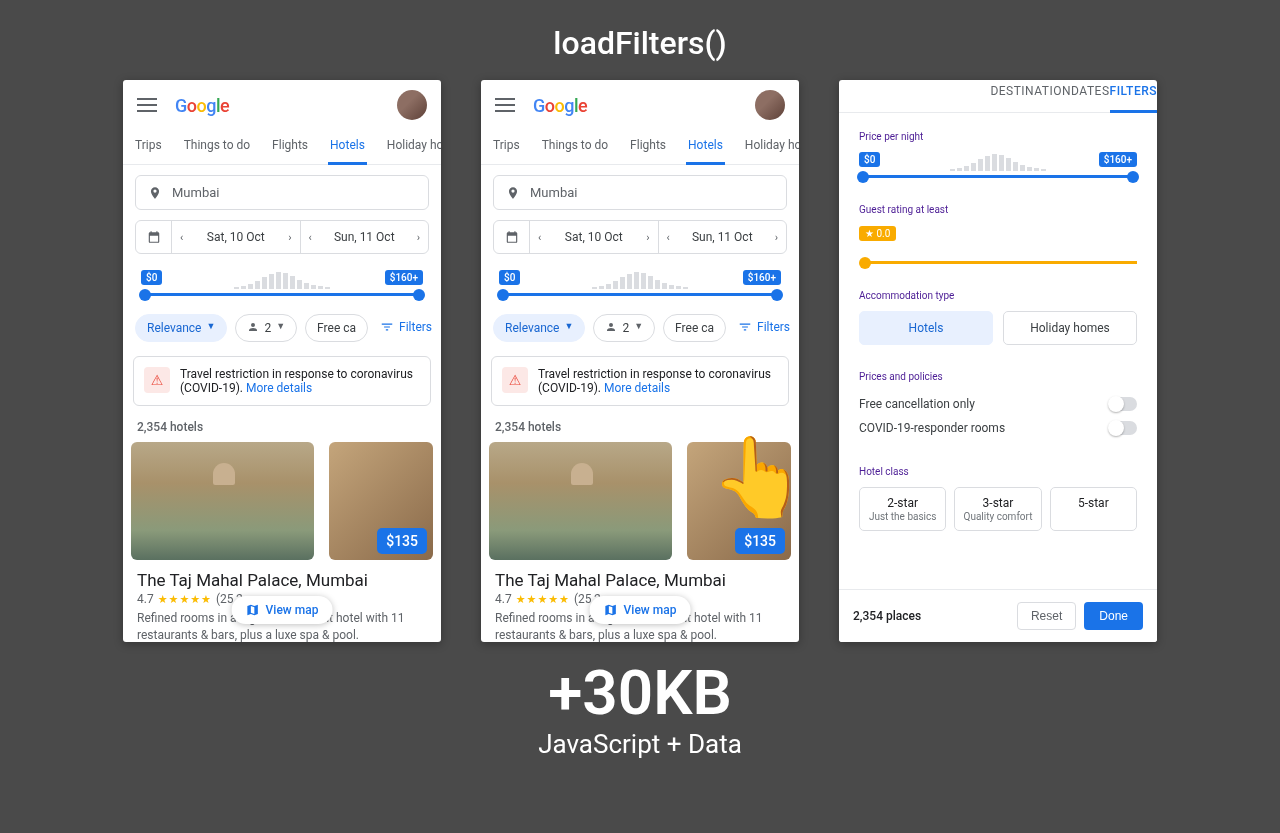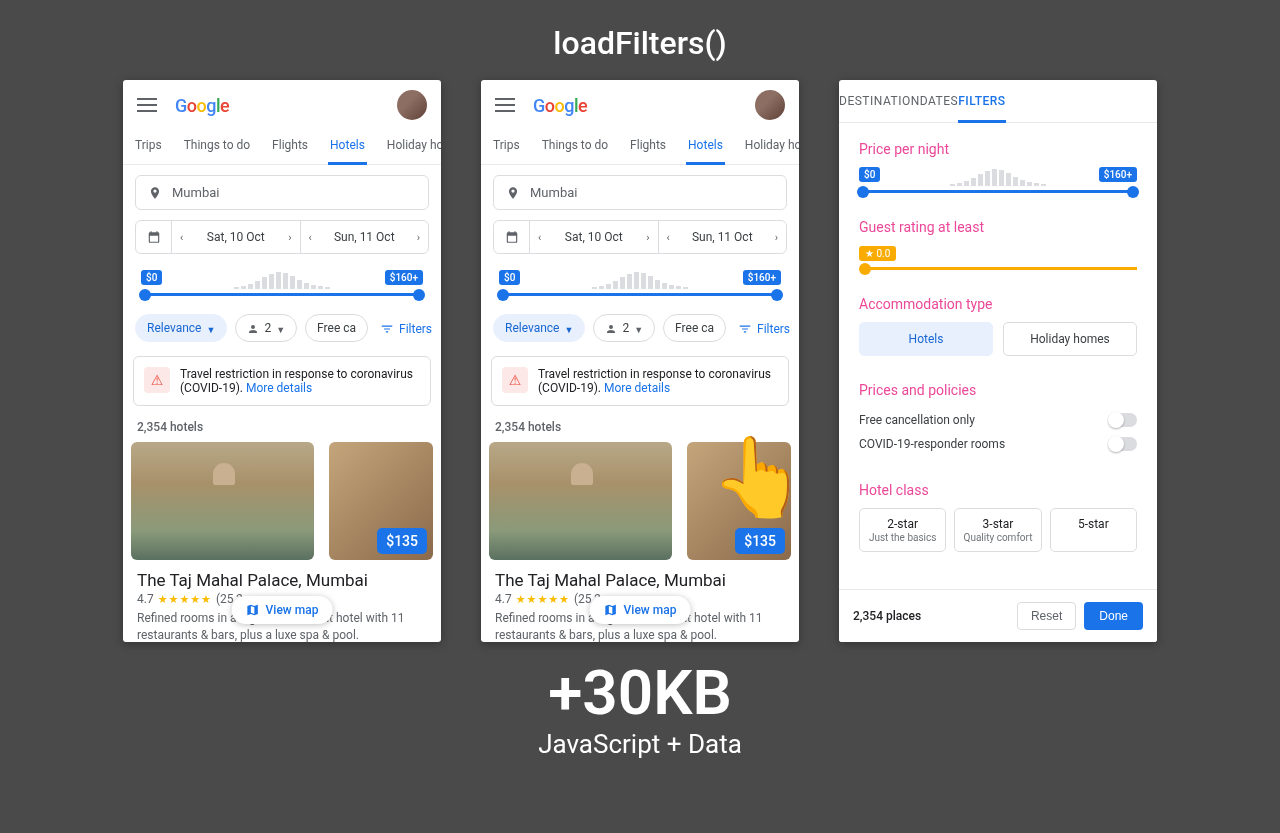--- a/index.html
+++ b/index.html
@@ -66,21 +66,21 @@
   .price-block { padding: 16px 18px 6px; position: relative; }
   .price-tags { display:flex; justify-content:space-between; }
   .ptag { background:#1a73e8; color:#fff; font-size:10px; font-weight:500; padding:2px 5px; border-radius:3px; }
   .histogram { display:flex; align-items:flex-end; justify-content:center; gap:2px; height:18px; margin:-14px 30px 0;}
   .histogram span{ width:5px; background:#dadce0; }
   .slider-track { height:3px; background:#1a73e8; margin-top:4px; position:relative; }
   .slider-track::before,.slider-track::after{content:'';position:absolute;top:-4.5px;width:12px;height:12px;border-radius:50%;background:#1a73e8;}
   .slider-track::before{left:-2px}.slider-track::after{right:-2px}
   
   .chip-row { display:flex; gap:8px; padding:12px 12px 14px; overflow:hidden; }
-  .chip { display:inline-flex; align-items:flex-end; gap:5px; border:1px solid #dadce0; border-radius:18px; padding:6px 11px; font-size:12px; color:#3c4043; white-space:nowrap; cursor:pointer; }
+  .chip { display:inline-flex; align-items:flex-start; gap:5px; border:1px solid #dadce0; border-radius:18px; padding:6px 11px; font-size:12px; color:#3c4043; white-space:nowrap; cursor:pointer; }
   .chip.sel { background:#e8f0fe; color:#1967d2; border-color:#e8f0fe; }
   .chip .drop{font-size:9px;color:#5f6368}
   .chip.sel .drop{color:#1967d2}
   .chip svg{width:12px;height:12px;fill:#5f6368}
   .filt-icon{color:#1a73e8}
   .filt-icon svg{fill:#1a73e8;width:14px;height:14px}
   
   .banner { margin:0 10px; border:1px solid #dadce0; border-radius:6px; padding:10px; display:flex; gap:10px; font-size:12px; }
   .warn-ic{width:26px;height:26px;border-radius:4px;background:#fce8e6;display:flex;align-items:center;justify-content:center;color:#ea4335;font-size:14px;flex-shrink:0}
   .banner a{color:#1a73e8;text-decoration:none}
@@ -94,28 +94,28 @@
   .price-badge{position:absolute;bottom:6px;right:6px;background:#1a73e8;color:#fff;padding:5px 9px;border-radius:5px;font-size:14px;font-weight:500}
   .hotel-name{font-size:17px;padding:10px 14px 2px;color:#202124}
   .rating-row{padding:0 14px;font-size:12px;color:#5f6368;display:flex;align-items:center;gap:4px}
   .stars{color:#fbbc04;font-size:11px;letter-spacing:1px}
   .desc{padding:4px 14px;font-size:12px;color:#5f6368;line-height:1.4}
   .map-pill{position:absolute;bottom:18px;left:50%;transform:translateX(-50%);background:#fff;border-radius:20px;box-shadow:0 1px 6px rgba(0,0,0,.25);padding:7px 14px;display:flex;align-items:center;gap:6px;font-size:12px;color:#1a73e8;font-weight:500;cursor:pointer}
   .map-pill svg{width:14px;height:14px;fill:#1a73e8}
   
   .hand{position:absolute;top:352px;left:72%;font-size:78px;z-index:10;pointer-events:none}
   
-  .f-tabs{display:flex;justify-content:flex-start;border-bottom:1px solid #e8eaed;padding:14px 0 0}
+  .f-tabs{display:flex;justify-content:flex-end;border-bottom:1px solid #e8eaed;padding:4px 0 0}
   .f-tab{font-size:12px;color:#5f6368;padding-bottom:12px;letter-spacing:0.5px;cursor:pointer}
   .f-tab.active{color:#1a73e8;border-bottom:3px solid #1a73e8;margin-bottom:-1px;font-weight:500}
   .f-body{padding:18px 20px;overflow-y:auto;height:460px}
-  .f-label{font-size:14px;color:#ec4899;margin-bottom:10px}
+  .f-label{font-size:10px;color:#4c1d95;margin-bottom:10px}
   .sec{margin-bottom:26px}
   
-  .rtag{display:inline-block;background:#f9ab00;color:#fff;font-size:10px;padding:2px 6px;border-radius:3px;margin-bottom:6px}
+  .rtag{display:inline-block;background:#f9ab00;color:#fff;font-size:10px;padding:2px 6px;border-radius:3px;margin-bottom:20px}
   .rtrack{height:3px;background:#f9ab00;position:relative;margin-left:4px}
   .rtrack::before{content:'';position:absolute;left:-4px;top:-4.5px;width:12px;height:12px;border-radius:50%;background:#f9ab00}
   
   .btn-row{display:flex;gap:10px}
   .abtn{flex:1;text-align:center;border:1px solid #dadce0;border-radius:5px;padding:9px 0;font-size:12px;color:#3c4043;cursor:pointer}
   .abtn.sel{background:#e8f0fe;color:#1967d2;border-color:#e8f0fe}
   
   .prow{display:flex;justify-content:space-between;align-items:center;font-size:12px;color:#3c4043;padding:5px 0}
   .toggle{width:28px;height:14px;background:#dadce0;border-radius:8px;position:relative;cursor:pointer}
   .toggle::after{content:'';position:absolute;width:16px;height:16px;background:#fff;border-radius:50%;top:-1px;left:-1px;box-shadow:0 1px 2px rgba(0,0,0,.3)}

